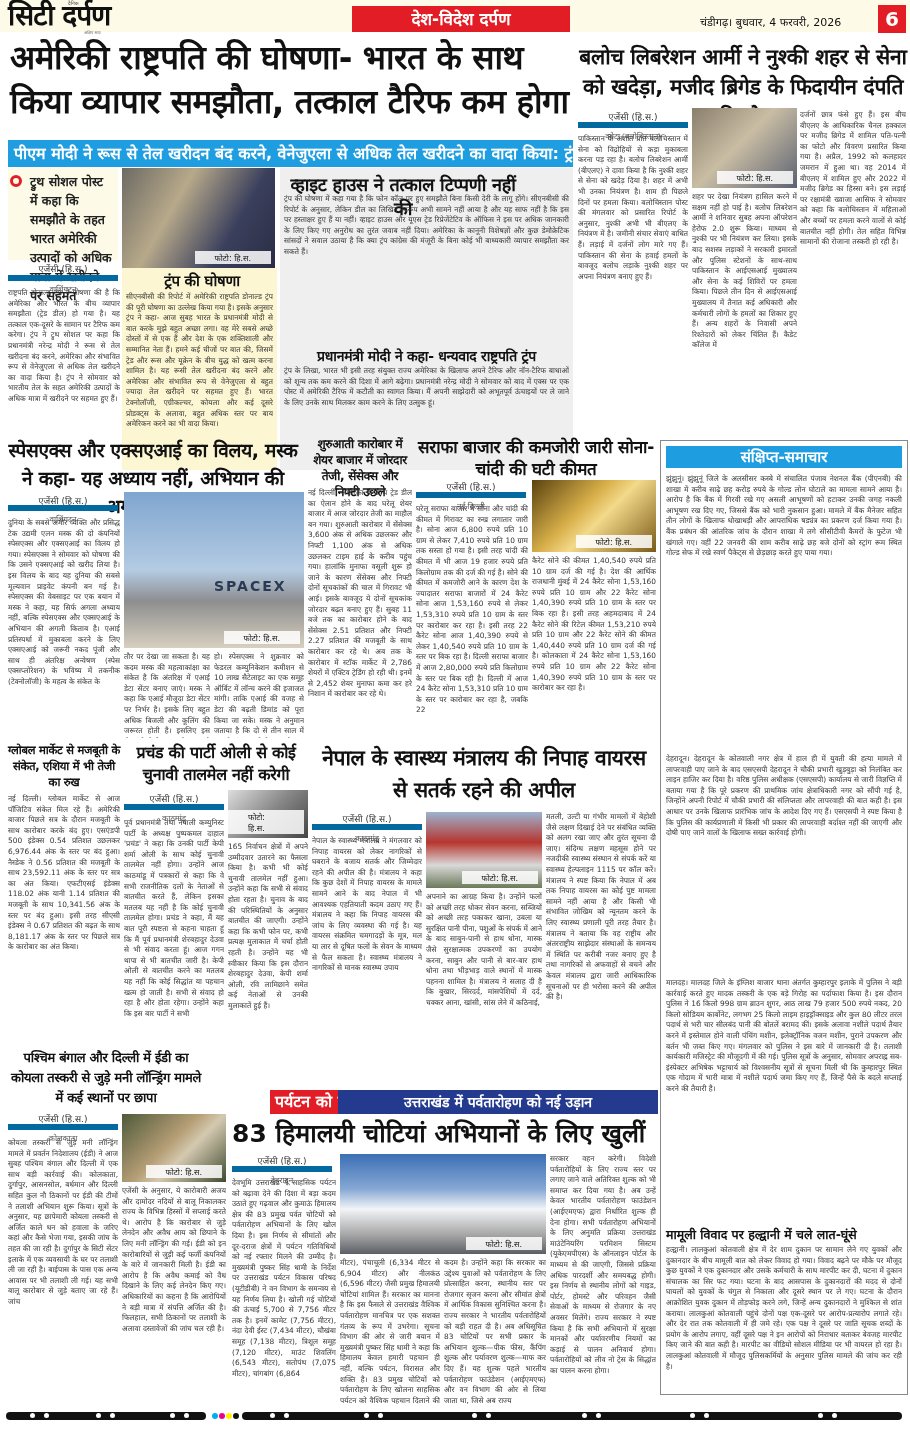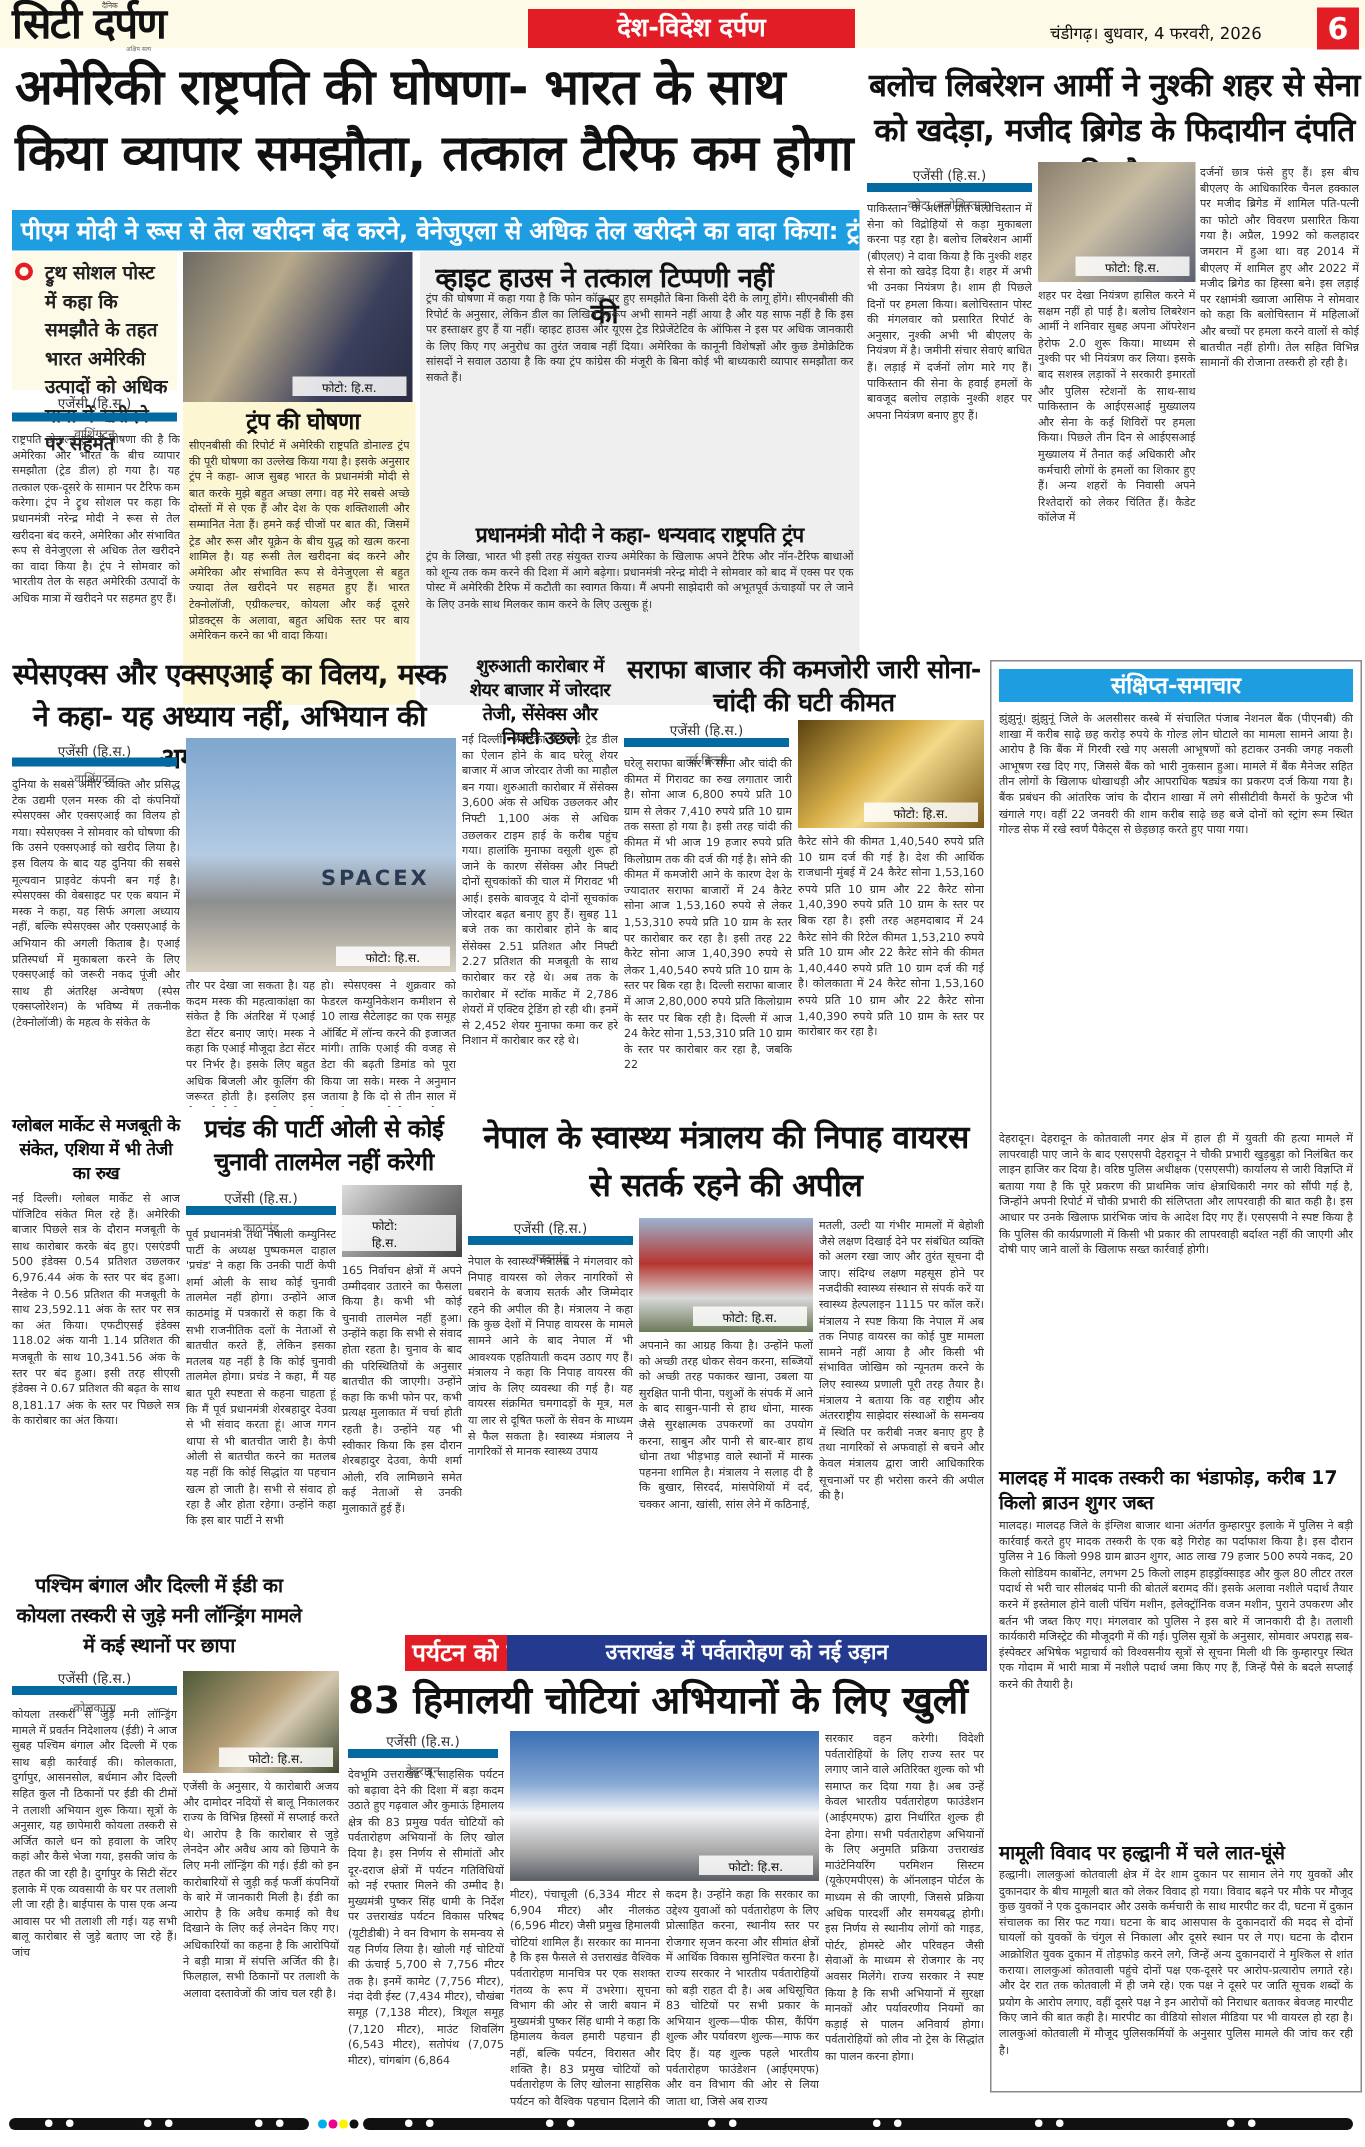--- a/index.html
+++ b/index.html
@@ -157,21 +157,20 @@
 <div class="abs sankshipt"></div>
 <div class="abs sankshipt-head">संक्षिप्त-समाचार</div>
 
 <div class="abs" style="left:666px;top:472px;width:236px;">
   <div class="body-text" style="height:236px;margin-top:2px;">झुंझुनूं। झुंझुनूं जिले के अलसीसर कस्बे में संचालित पंजाब नेशनल बैंक (पीएनबी) की शाखा में करीब साढ़े छह करोड़ रुपये के गोल्ड लोन घोटाले का मामला सामने आया है। आरोप है कि बैंक में गिरवी रखे गए असली आभूषणों को हटाकर उनकी जगह नकली आभूषण रख दिए गए, जिससे बैंक को भारी नुकसान हुआ। मामले में बैंक मैनेजर सहित तीन लोगों के खिलाफ धोखाधड़ी और आपराधिक षड्यंत्र का प्रकरण दर्ज किया गया है। बैंक प्रबंधन की आंतरिक जांच के दौरान शाखा में लगे सीसीटीवी कैमरों के फुटेज भी खंगाले गए। वहीं 22 जनवरी की शाम करीब साढ़े छह बजे दोनों को स्ट्रांग रूम स्थित गोल्ड सेफ में रखे स्वर्ण पैकेट्स से छेड़छाड़ करते हुए पाया गया।</div>
 </div>
 <div class="abs" style="left:666px;top:752px;width:236px;">
   <div class="body-text" style="height:190px;margin-top:2px;">देहरादून। देहरादून के कोतवाली नगर क्षेत्र में हाल ही में युवती की हत्या मामले में लापरवाही पाए जाने के बाद एसएसपी देहरादून ने चौकी प्रभारी खुड़बुड़ा को निलंबित कर लाइन हाजिर कर दिया है। वरिष्ठ पुलिस अधीक्षक (एसएसपी) कार्यालय से जारी विज्ञप्ति में बताया गया है कि पूरे प्रकरण की प्राथमिक जांच क्षेत्राधिकारी नगर को सौंपी गई है, जिन्होंने अपनी रिपोर्ट में चौकी प्रभारी की संलिप्तता और लापरवाही की बात कही है। इस आधार पर उनके खिलाफ प्रारंभिक जांच के आदेश दिए गए हैं। एसएसपी ने स्पष्ट किया है कि पुलिस की कार्यप्रणाली में किसी भी प्रकार की लापरवाही बर्दाश्त नहीं की जाएगी और दोषी पाए जाने वालों के खिलाफ सख्त कार्रवाई होगी।</div>
 </div>
 <div class="abs" style="left:666px;top:976px;width:236px;">
-  <div class="brief-title">मालदह में मादक तस्करी का भंडाफोड़, करीब 17 किलो ब्राउन शुगर जब्त</div>
   <div class="body-text" style="height:210px;margin-top:2px;">मालदह। मालदह जिले के इंग्लिश बाजार थाना अंतर्गत कुम्हारपुर इलाके में पुलिस ने बड़ी कार्रवाई करते हुए मादक तस्करी के एक बड़े गिरोह का पर्दाफाश किया है। इस दौरान पुलिस ने 16 किलो 998 ग्राम ब्राउन शुगर, आठ लाख 79 हजार 500 रुपये नकद, 20 किलो सोडियम कार्बोनेट, लगभग 25 किलो लाइम हाइड्रॉक्साइड और कुल 80 लीटर तरल पदार्थ से भरी चार सीलबंद पानी की बोतलें बरामद कीं। इसके अलावा नशीले पदार्थ तैयार करने में इस्तेमाल होने वाली पंचिंग मशीन, इलेक्ट्रॉनिक वजन मशीन, पुराने उपकरण और बर्तन भी जब्त किए गए। मंगलवार को पुलिस ने इस बारे में जानकारी दी है। तलाशी कार्यकारी मजिस्ट्रेट की मौजूदगी में की गई। पुलिस सूत्रों के अनुसार, सोमवार अपराह्न सब-इंस्पेक्टर अभिषेक भट्टाचार्य को विश्वसनीय सूत्रों से सूचना मिली थी कि कुम्हारपुर स्थित एक गोदाम में भारी मात्रा में नशीले पदार्थ जमा किए गए हैं, जिन्हें पैसे के बदले सप्लाई करने की तैयारी है।</div>
 </div>
 <div class="abs" style="left:666px;top:1226px;width:236px;">
   <div class="brief-title">मामूली विवाद पर हल्द्वानी में चले लात-घूंसे</div>
   <div class="body-text" style="height:150px;margin-top:2px;">हल्द्वानी। लालकुआं कोतवाली क्षेत्र में देर शाम दुकान पर सामान लेने गए युवकों और दुकानदार के बीच मामूली बात को लेकर विवाद हो गया। विवाद बढ़ने पर मौके पर मौजूद कुछ युवकों ने एक दुकानदार और उसके कर्मचारी के साथ मारपीट कर दी, घटना में दुकान संचालक का सिर फट गया। घटना के बाद आसपास के दुकानदारों की मदद से दोनों घायलों को युवकों के चंगुल से निकाला और दूसरे स्थान पर ले गए। घटना के दौरान आक्रोशित युवक दुकान में तोड़फोड़ करने लगे, जिन्हें अन्य दुकानदारों ने मुश्किल से शांत कराया। लालकुआं कोतवाली पहुंचे दोनों पक्ष एक-दूसरे पर आरोप-प्रत्यारोप लगाते रहे। और देर रात तक कोतवाली में ही जमे रहे। एक पक्ष ने दूसरे पर जाति सूचक शब्दों के प्रयोग के आरोप लगाए, वहीं दूसरे पक्ष ने इन आरोपों को निराधार बताकर बेवजह मारपीट किए जाने की बात कही है। मारपीट का वीडियो सोशल मीडिया पर भी वायरल हो रहा है। लालकुआं कोतवाली में मौजूद पुलिसकर्मियों के अनुसार पुलिस मामले की जांच कर रही है।</div>
 </div>
 
 <div class="abs footer-bar">
   <div class="fb-seg" style="left:6px;width:200px;"></div>
   <div class="fb-dot" style="left:30px;"></div>

